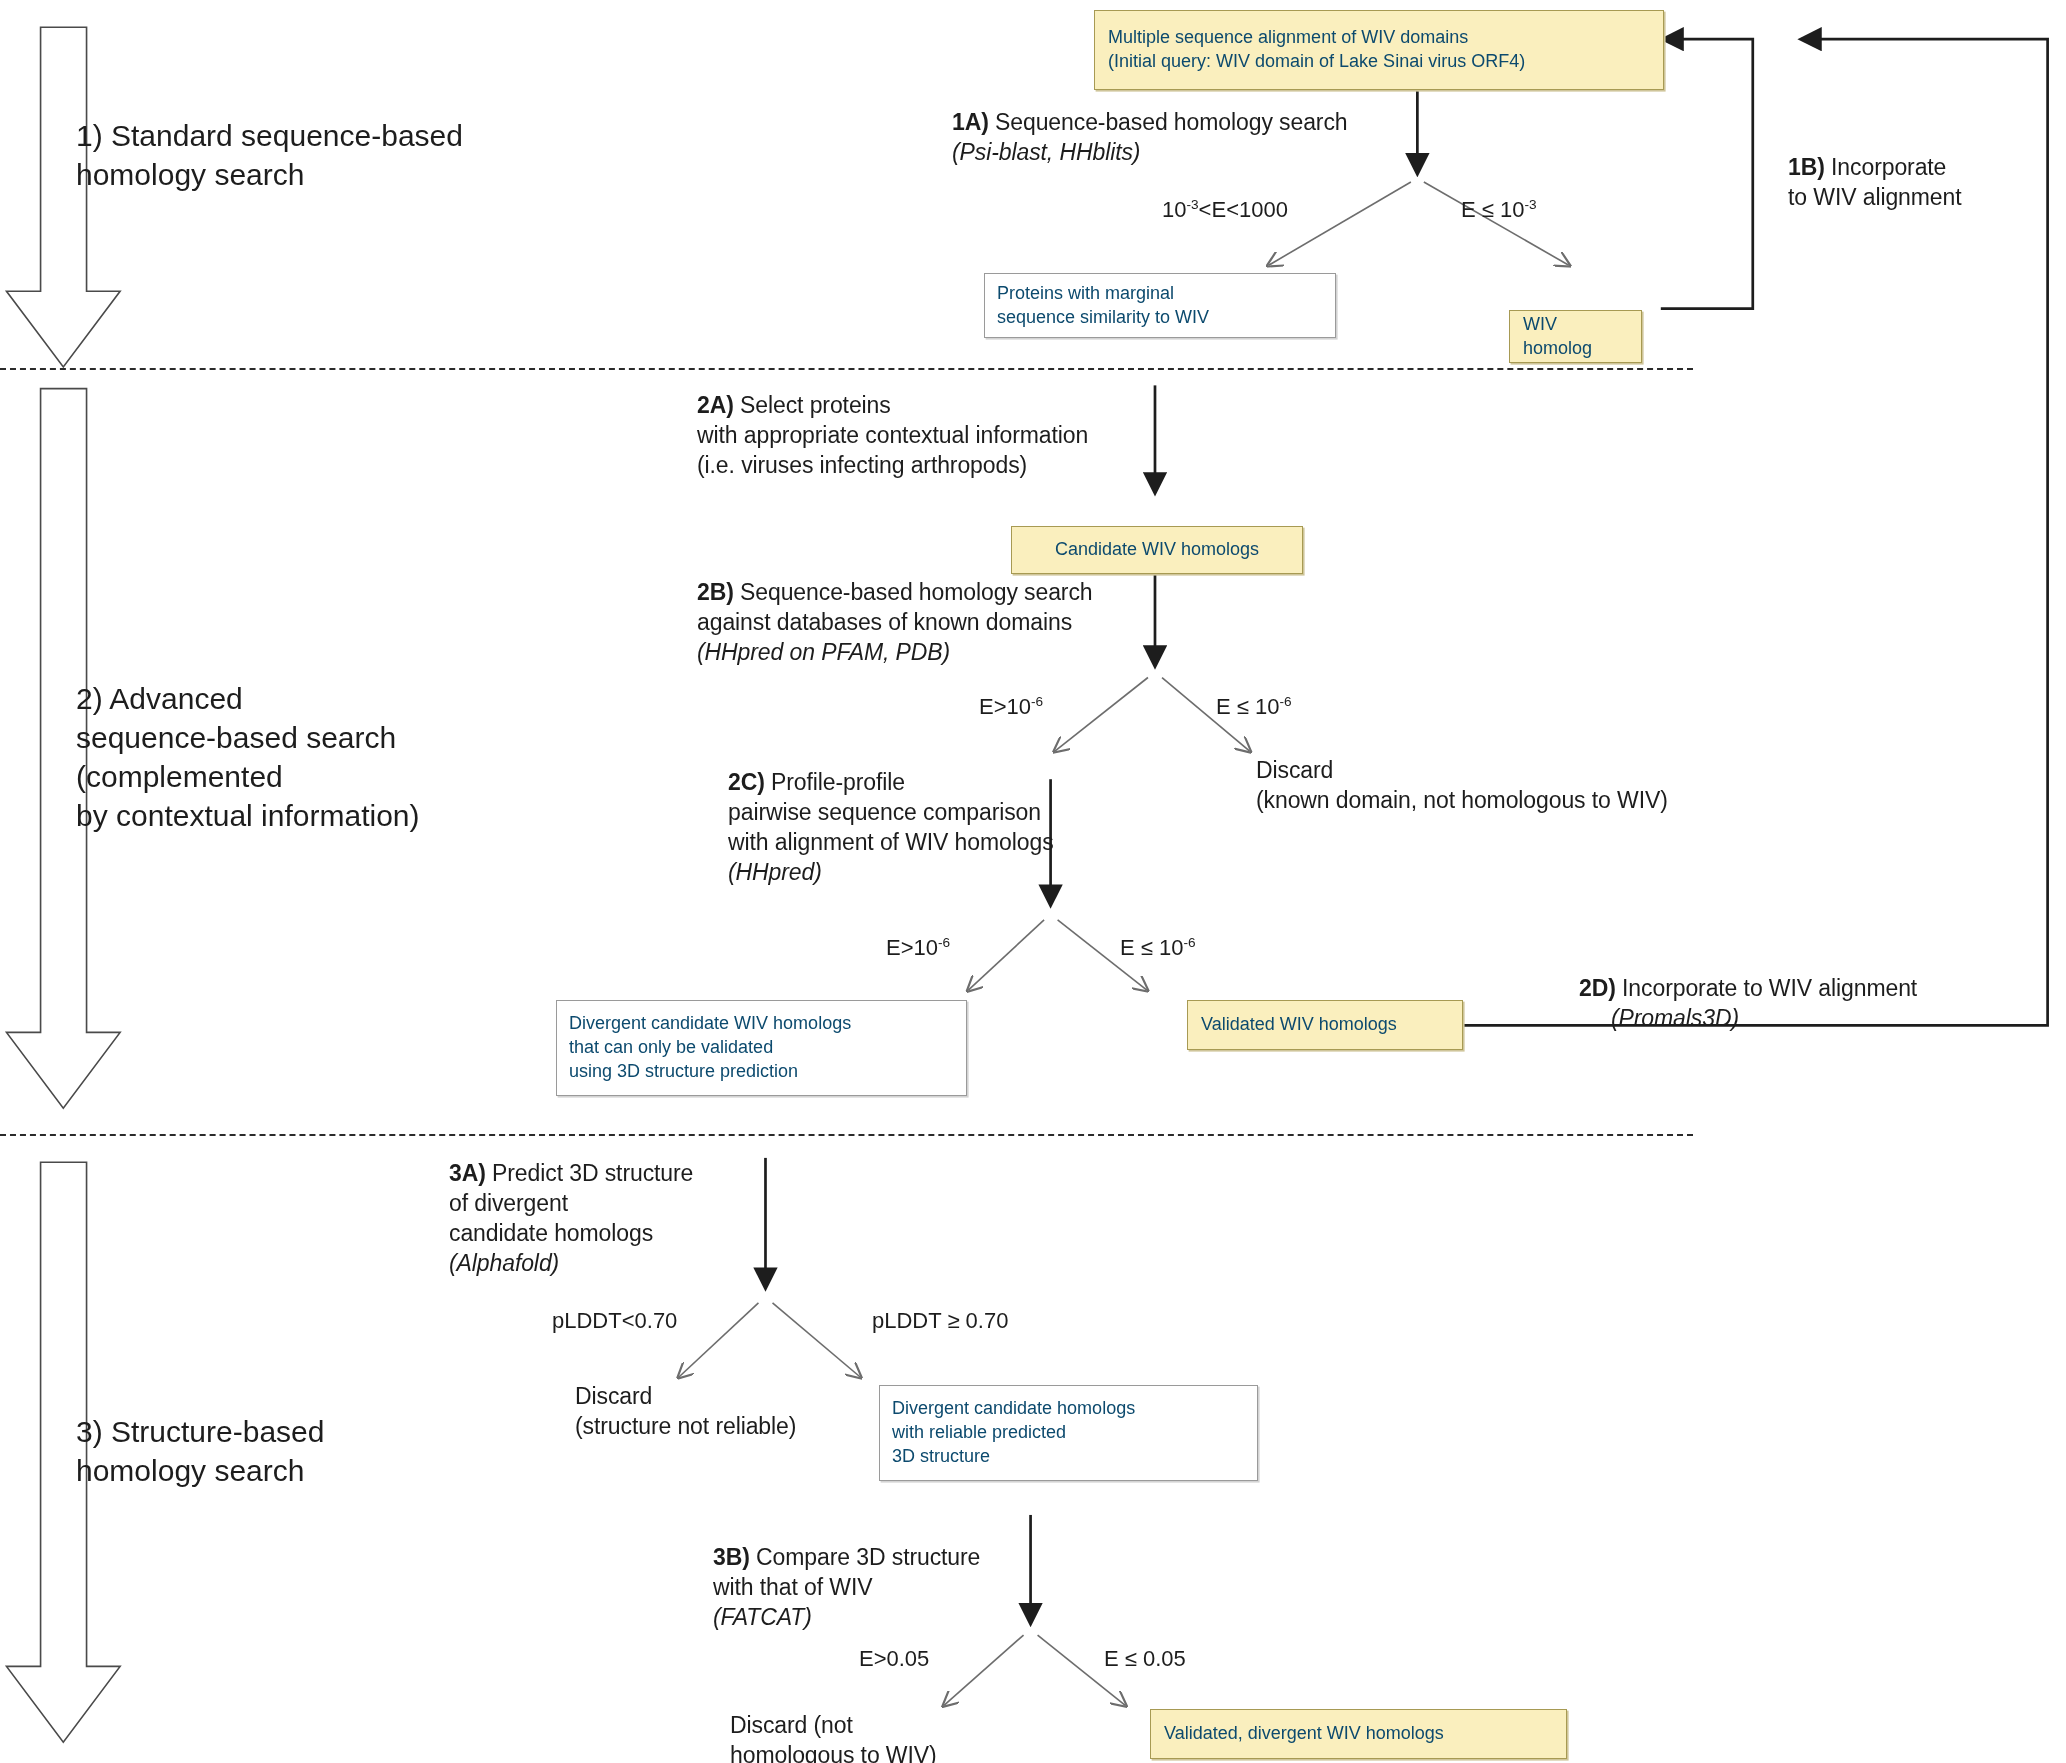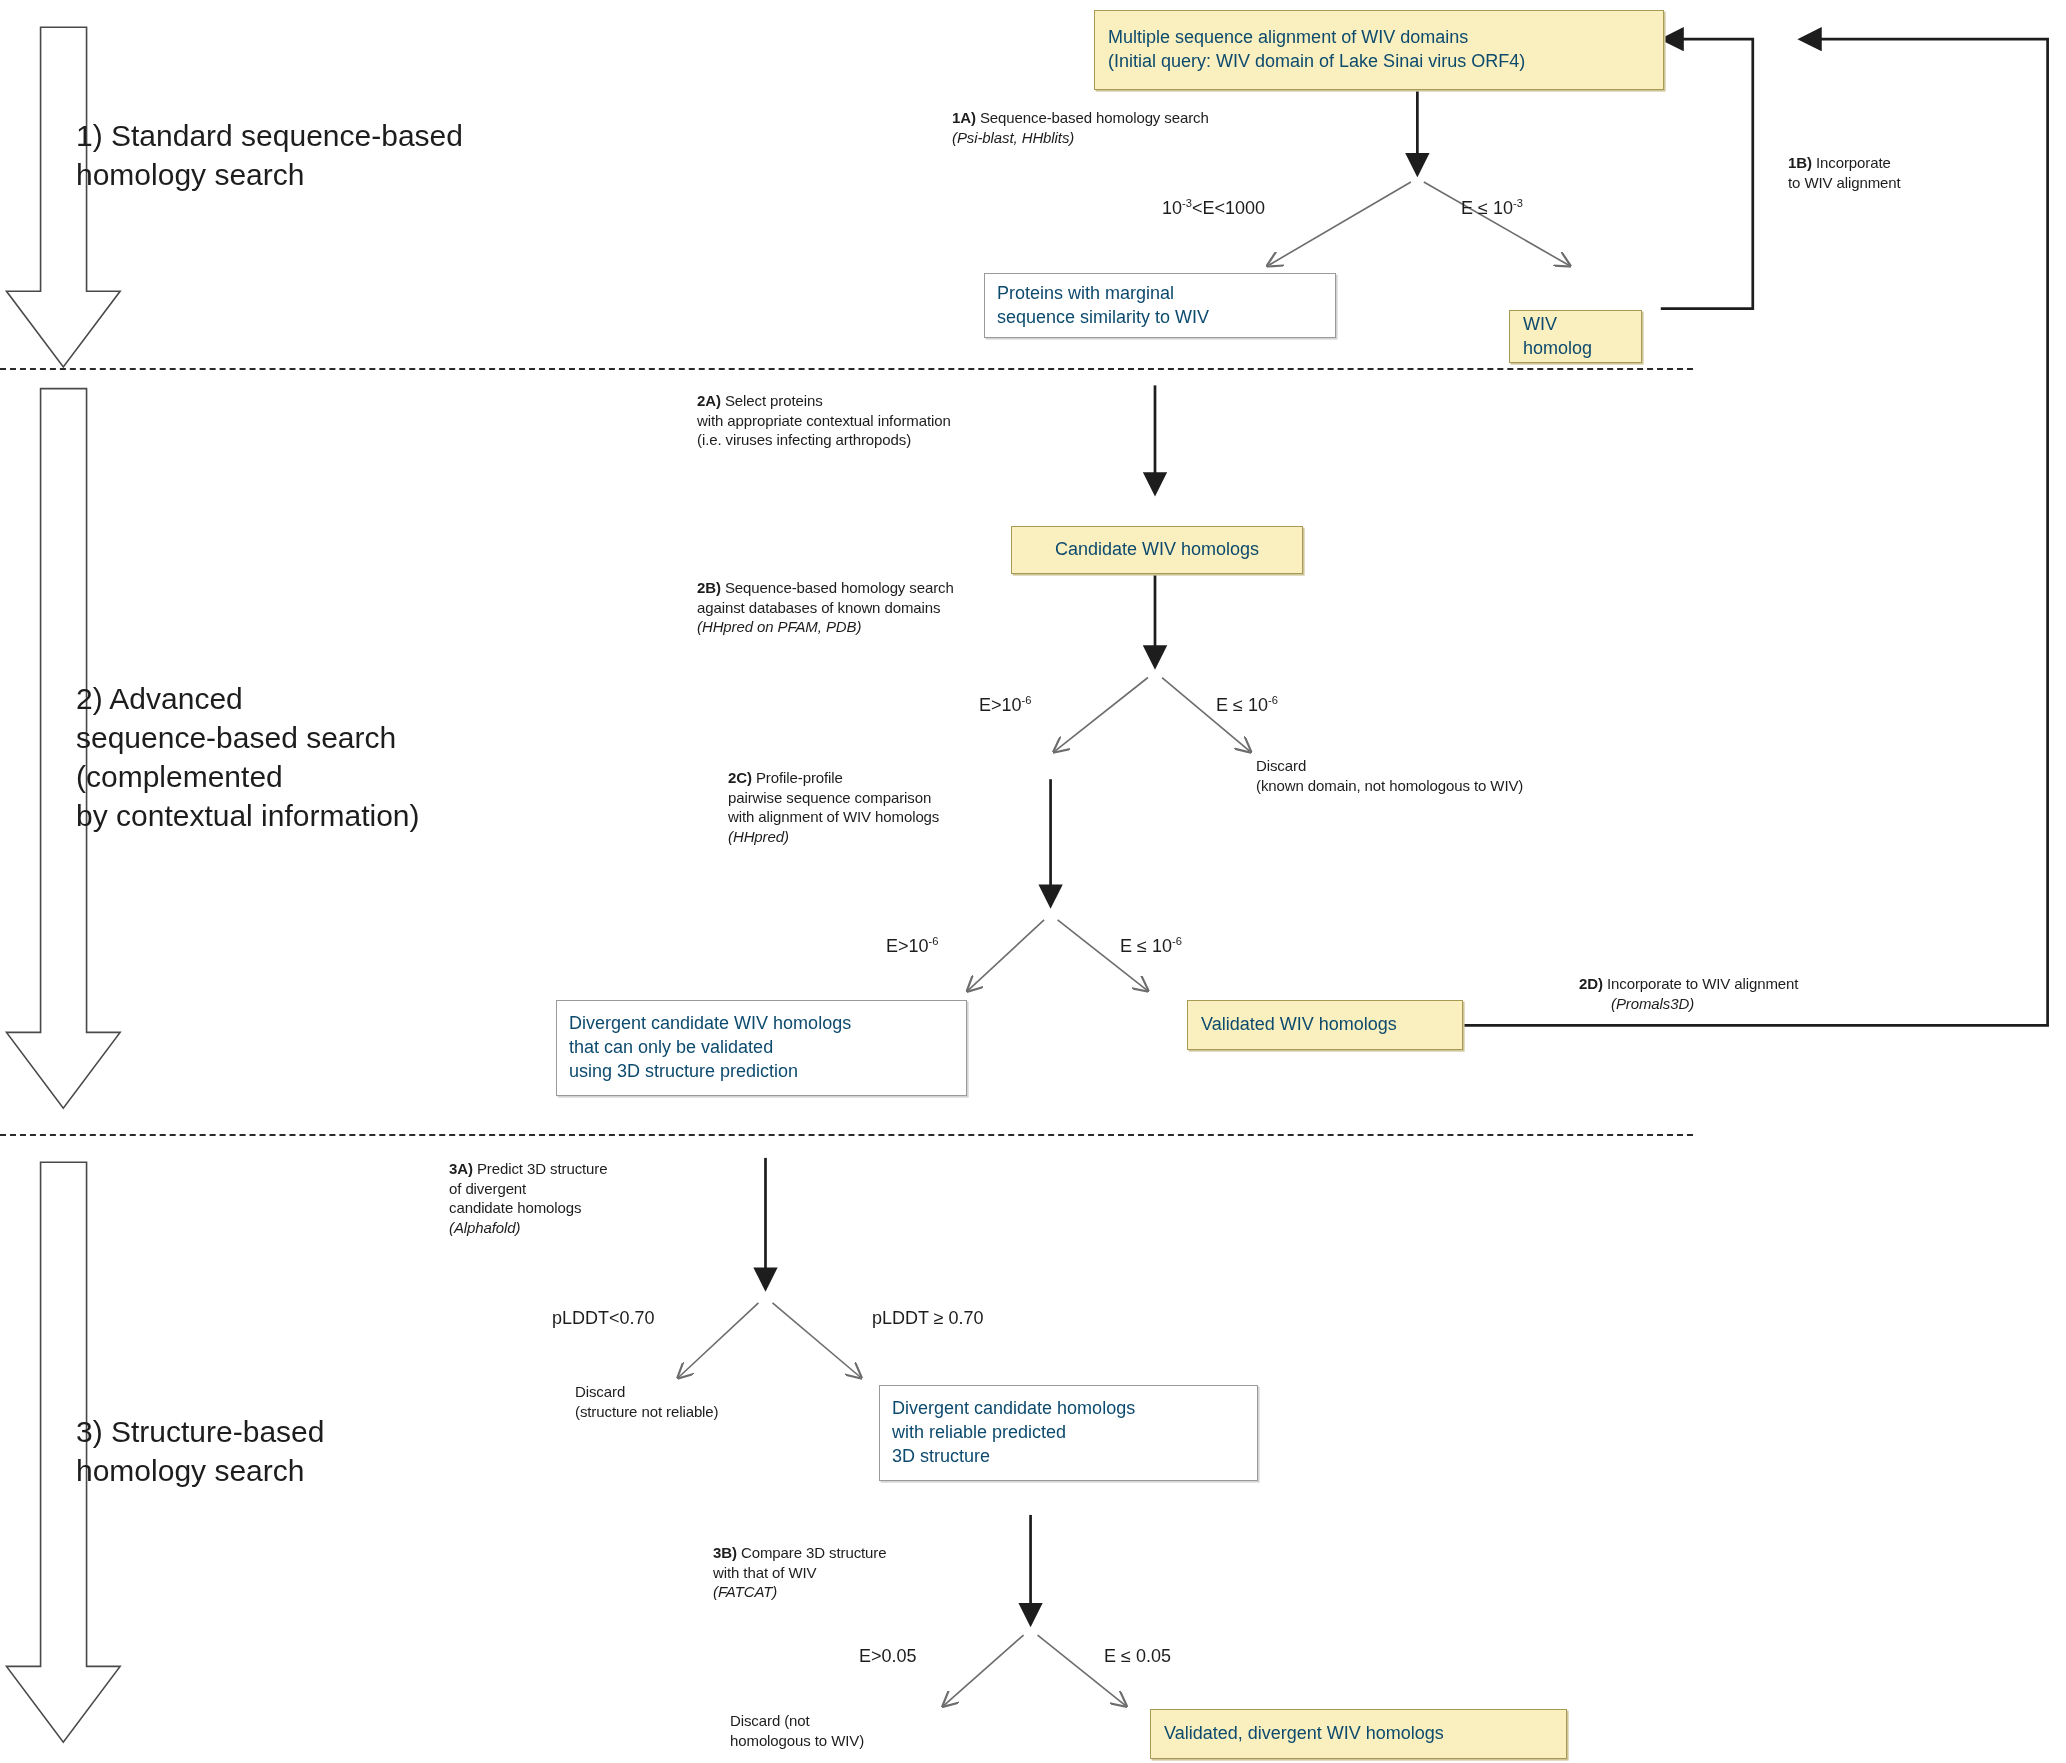--- a/index.html
+++ b/index.html
@@ -13,40 +13,40 @@
     height: 1764px;
     background: #ffffff;
     font-family: "Liberation Sans", sans-serif;
     color: #1a1a1a;
     overflow: hidden;
   }
 
   
   .txt {
     position: absolute;
-    font-size: 15px;
+    font-size: 23px;
     line-height: 1.30;
     color: #1d1d1d;
     white-space: pre-line;
     letter-spacing: -0.1px;
   }
   .txt .b { font-weight: bold; }
   .txt .i { font-style: italic; }
 
   .stage-label {
     position: absolute;
     font-size: 30px;
     line-height: 1.30;
     color: #1d1d1d;
     white-space: pre-line;
   }
 
   .edge-label {
     position: absolute;
-    font-size: 18px;
+    font-size: 22px;
     color: #1d1d1d;
     white-space: nowrap;
     text-align: center;
   }
   .edge-label sup { font-size: 0.62em; vertical-align: super; }
 
   
   .box {
     position: absolute;
     box-sizing: border-box;

